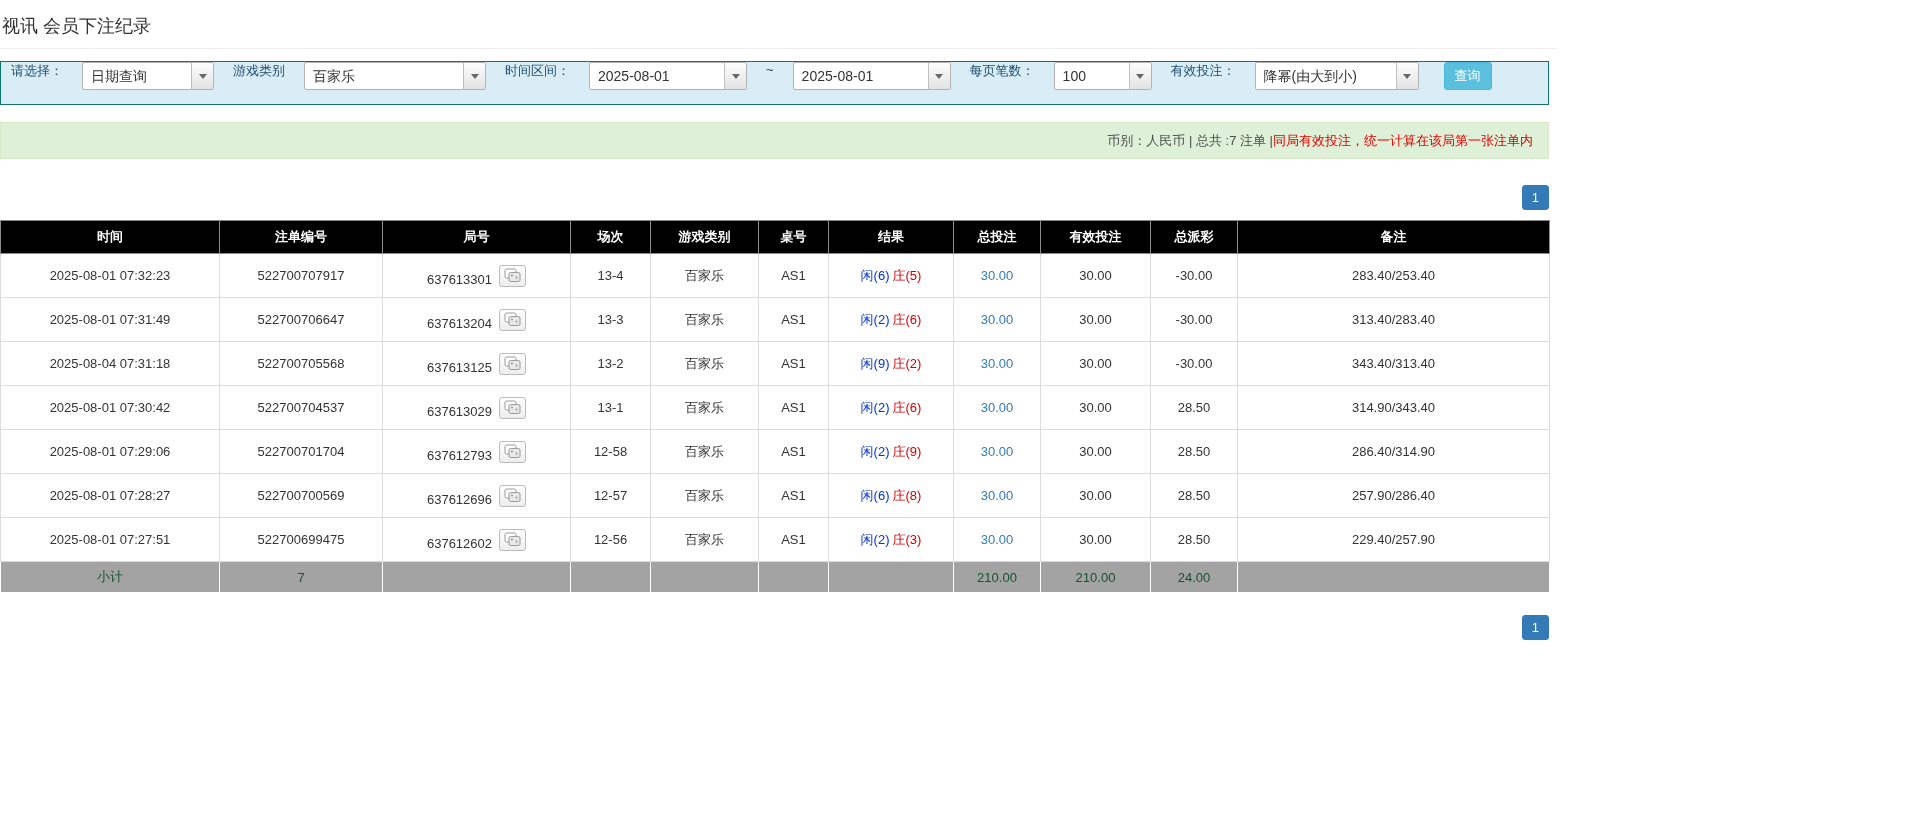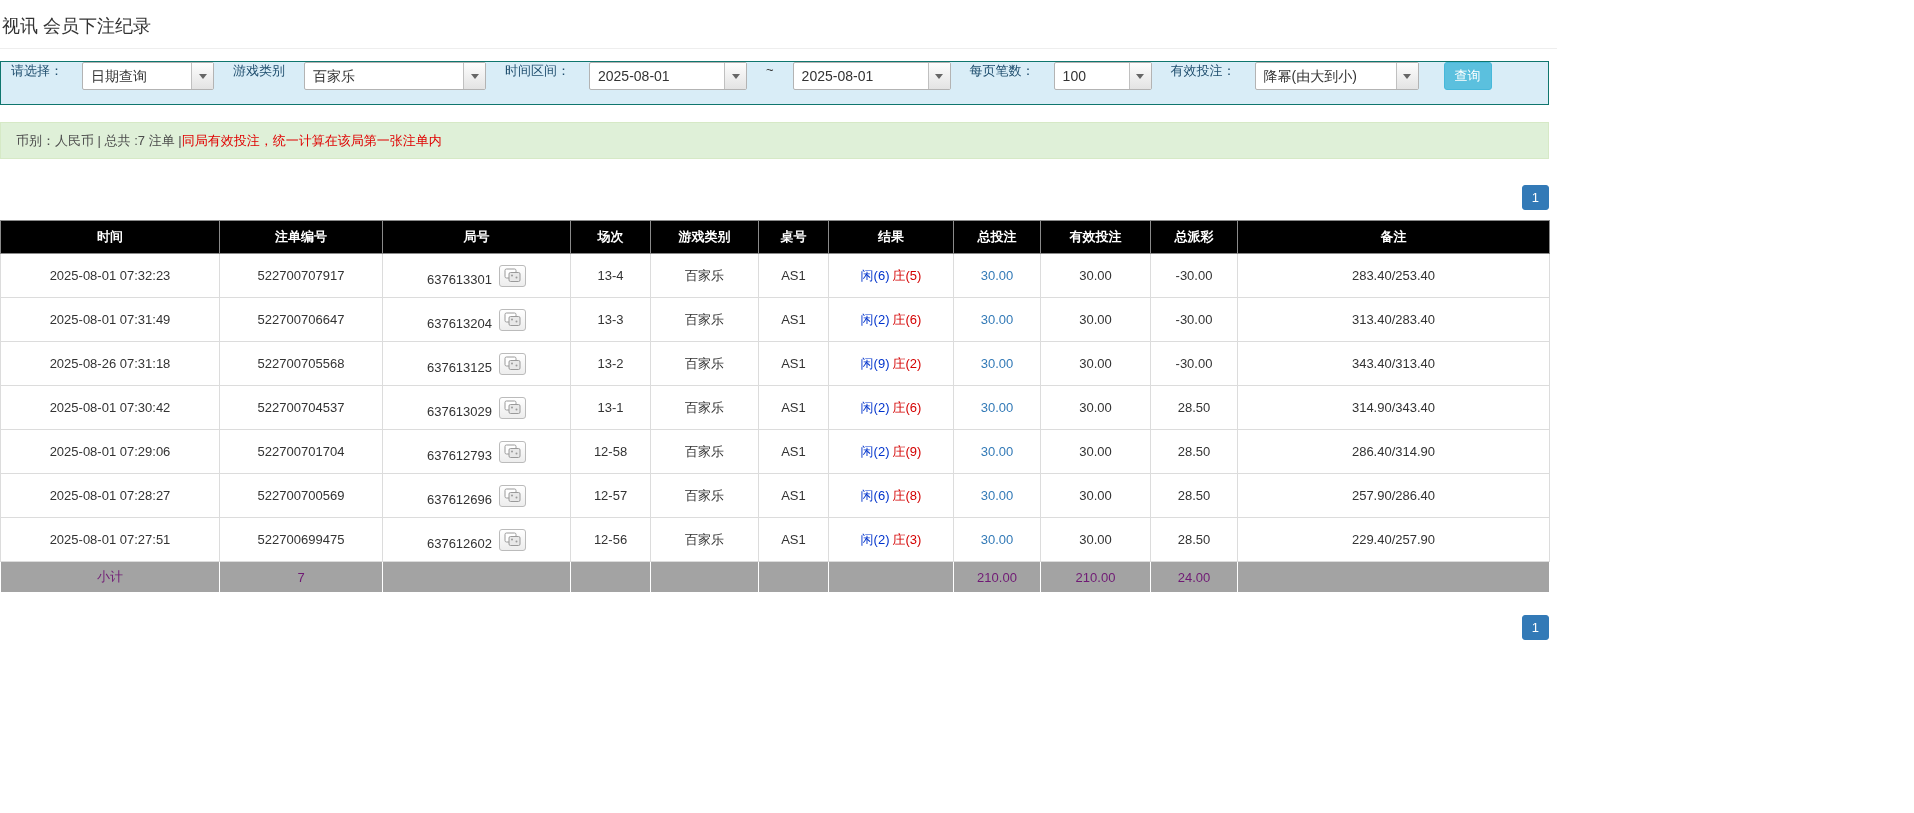--- a/index.html
+++ b/index.html
@@ -84,21 +84,21 @@
   }
 
   
   .summary-bar {
     margin-top: 17px;
     background: #dff0d8;
     border: 1px solid #d6e9c6;
     height: 37px;
     display: flex;
     align-items: center;
-    justify-content: flex-start;
+    justify-content: flex-end;
     padding: 0 15px;
     font-size: 13px;
     width: 1549px;
   }
   .summary-left { color: #4c4c4c; }
   .summary-right { color: #e00000; }
 
   
   .pager { margin-top: 26px; width: 1549px; text-align: right; }
   .pager-bottom { margin-top: 22px; }
@@ -151,21 +151,21 @@
     border-radius: 3px;
     background: linear-gradient(#fff, #ededed);
     display: inline-flex;
     align-items: center;
     justify-content: center;
     cursor: pointer;
     padding: 0;
   }
   tr.foot td {
     background: #a3a3a3;
-    color: #701a75;
+    color: #14532d;
     border: 1px solid #fff;
     height: 31px;
     padding: 4px;
   }
 </style>
 </head>
 <body>
 
 <div class="container">
 
@@ -313,21 +313,21 @@
       <span class="player">闲(2)</span><span class="banker">庄(6)</span>
     </td>
     <td>
       <span class="bet-link">30.00</span>
     </td>
     <td>30.00</td>
     <td class="neg">-30.00</td>
     <td>313.40/283.40</td>
   </tr>
         <tr class="data-row">
-    <td>2025-08-26 07:31:18</td>
+    <td>2025-08-04 07:31:18</td>
     <td>522700705568</td>
     <td>
       <span class="round-wrap">
         <span>637613125</span>
         <button type="button" class="icon-btn">
           <svg viewBox="0 0 17 15" width="17" height="15" aria-hidden="true">
             <rect x="1" y="1" width="11" height="9" rx="1.5" fill="#fff" stroke="#9a9a9a"></rect>
             <rect x="5" y="4.5" width="11" height="9" rx="1.5" fill="#e8e8e8" stroke="#9a9a9a"></rect>
             <circle cx="8" cy="7.5" r="1" fill="#9a9a9a"></circle>
             <circle cx="12.5" cy="9.5" r="1" fill="#9a9a9a"></circle>

